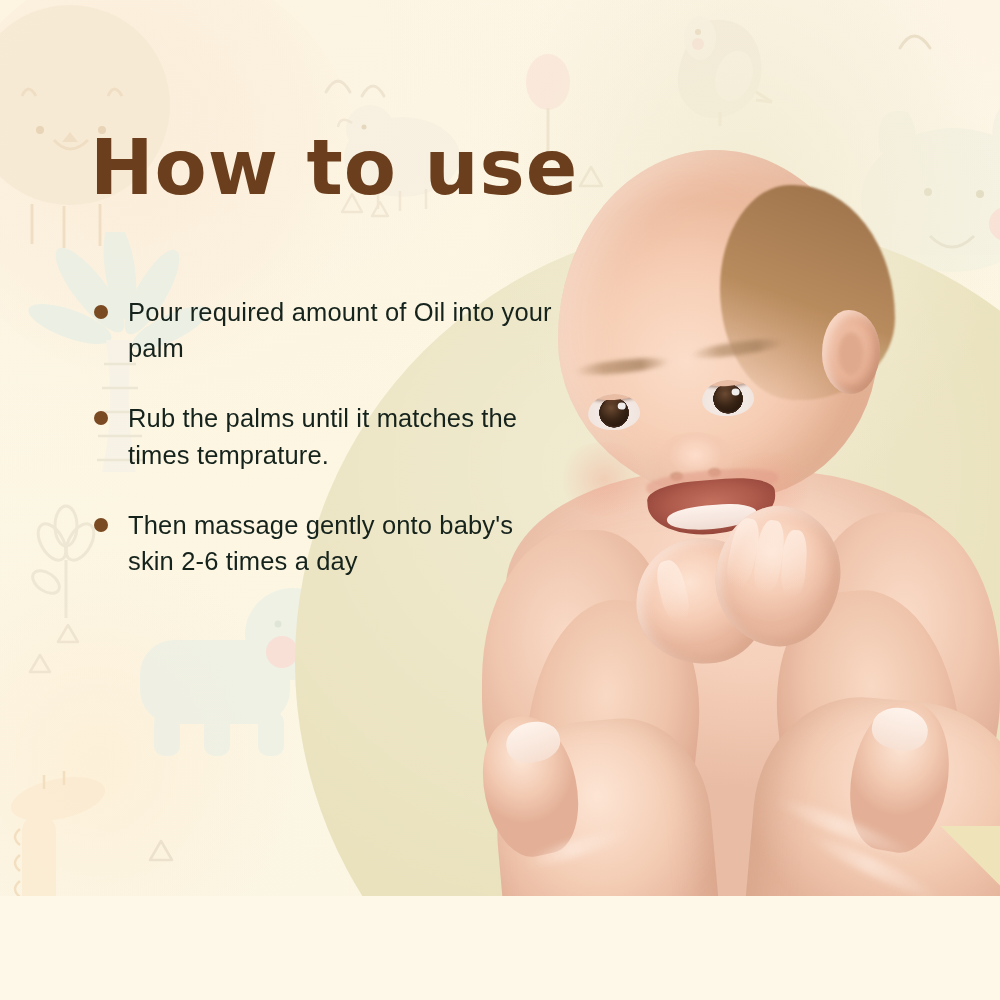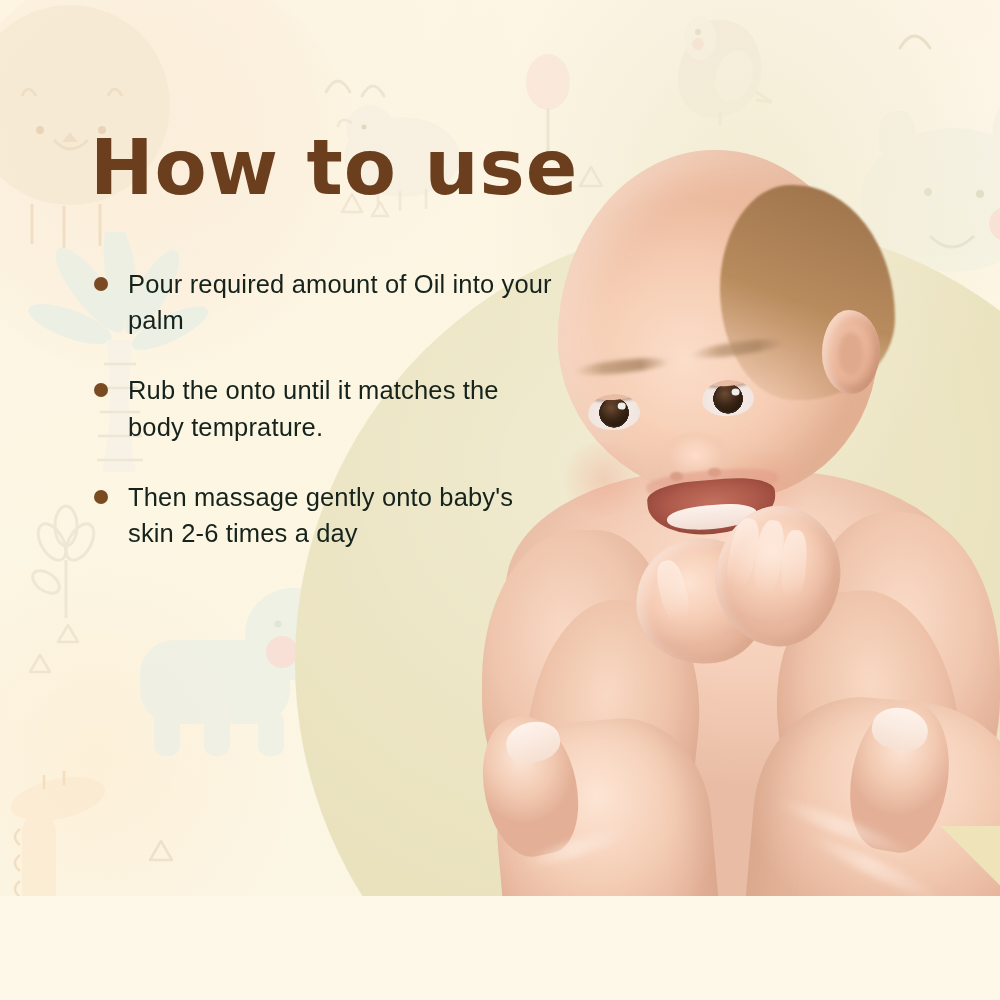--- a/index.html
+++ b/index.html
@@ -249,21 +249,21 @@
     font-family:"DejaVu Sans", sans-serif;
     font-weight:700;
     font-size:76px;
     letter-spacing:1px;
     color:#6b3f1d;
     margin:0;
     line-height:1;
     white-space:nowrap;
   }
   .bullets{
-    position:absolute;left:88px;top:266px;width:470px;
+    position:absolute;left:88px;top:294px;width:470px;
     list-style:none;margin:0;padding:0;
   }
   .bullets li{
     position:relative;
     padding-left:40px;
     margin-bottom:34px;
     font-size:25.5px;
     line-height:1.42;
     color:#15231c;
     letter-spacing:0.15px;
@@ -561,21 +561,21 @@
 
   <h1 class="heading">How to use</h1>
 
   <ul class="bullets">
     <li>
       <span class="dot"></span>
       <span>Pour required amount of Oil into your palm</span>
     </li>
     <li>
       <span class="dot"></span>
-      <span>Rub the onto until it matches the body temprature.</span>
+      <span>Rub the palms until it matches the times temprature.</span>
     </li>
     <li>
       <span class="dot"></span>
       <span>Then massage gently onto baby's skin 2-6 times a day</span>
     </li>
   </ul>
 
   <div class="corner-cut"></div>
 </div>
 

